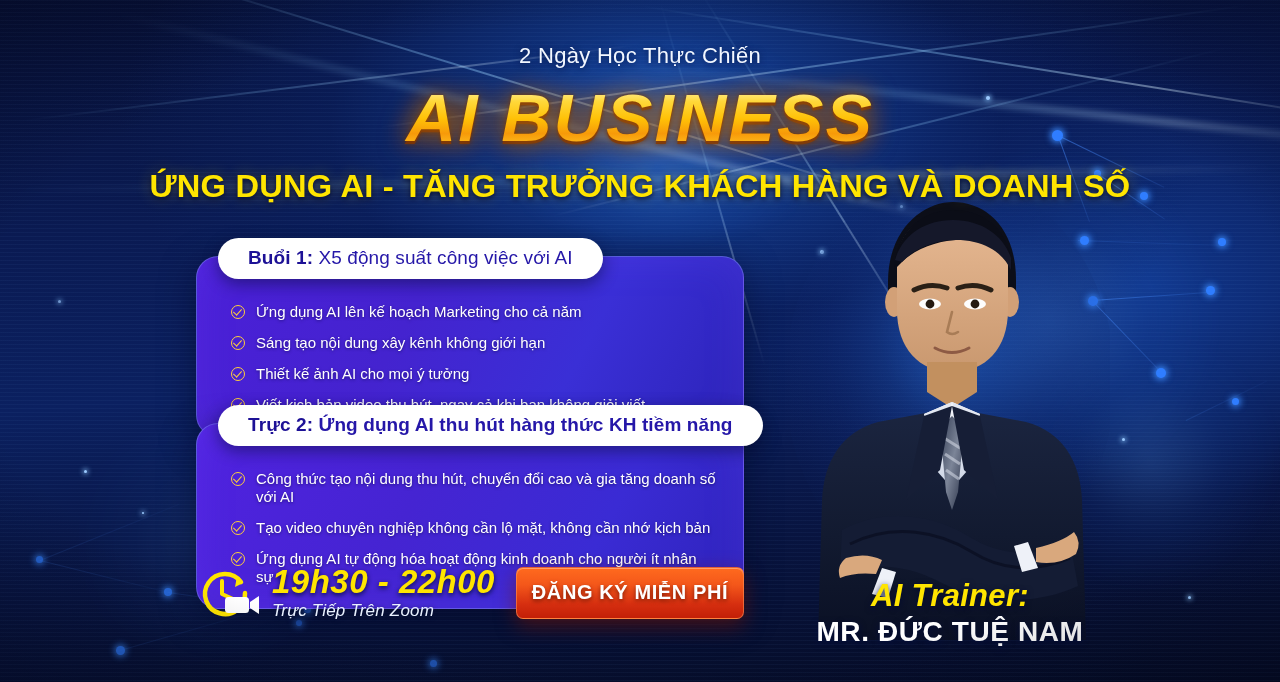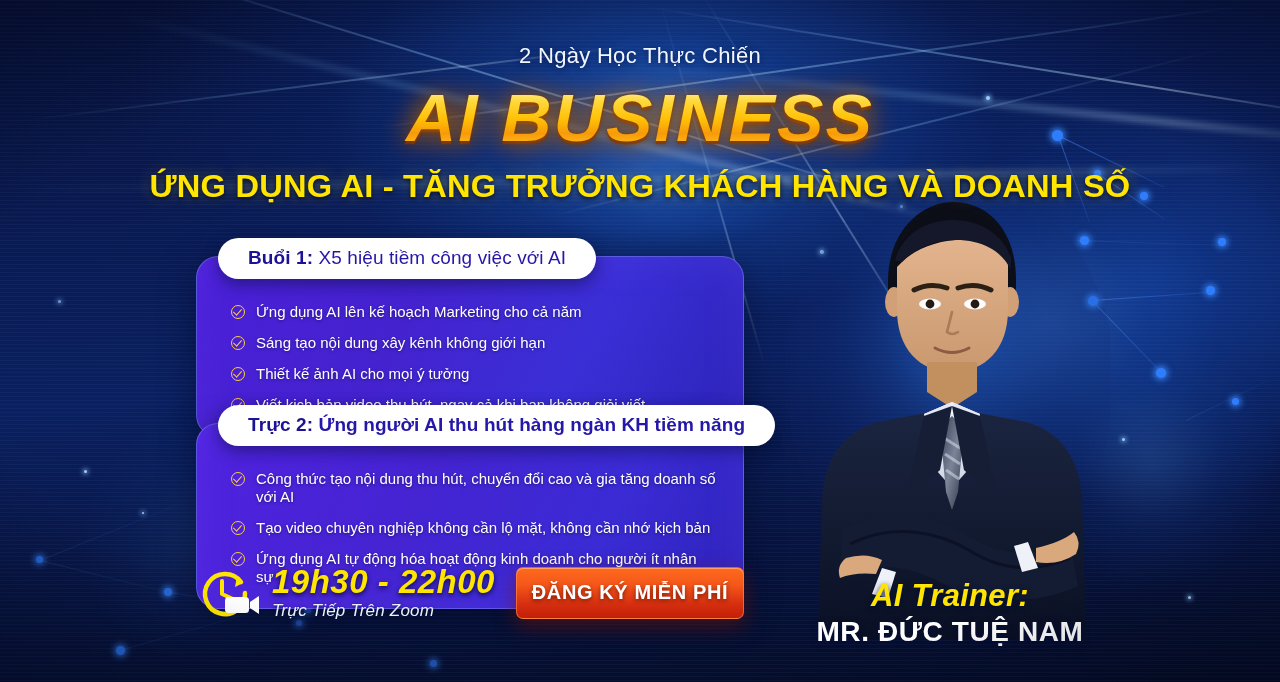--- a/index.html
+++ b/index.html
@@ -370,21 +370,21 @@
           <span class="chk"></span>
           <span>Thiết kế ảnh AI cho mọi ý tưởng</span>
         </li>
         <li>
           <span class="chk"></span>
           <span>Viết kịch bản video thu hút, ngay cả khi bạn không giỏi viết</span>
         </li>
       </ul>
     </div>
     <div class="session-pill">
-      <span class="lead">Buổi 1:</span><span> X5 hiệu tiềm công việc với AI</span>
+      <span class="lead">Buổi 1:</span><span> X5 động suất công việc với AI</span>
     </div>
   </div>
 
   <div class="session s2" style="left:196px; top:405px; width:548px;">
     <div class="session-body" style="margin-top:18px; padding:46px 26px 22px 34px; min-height:104px;">
       <ul class="bullets">
         <li>
           <span class="chk"></span>
           <span>Công thức tạo nội dung thu hút, chuyển đổi cao và gia tăng doanh số với AI</span>
         </li>
@@ -392,21 +392,21 @@
           <span class="chk"></span>
           <span>Tạo video chuyên nghiệp không cần lộ mặt, không cần nhớ kịch bản</span>
         </li>
         <li>
           <span class="chk"></span>
           <span>Ứng dụng AI tự động hóa hoạt động kinh doanh cho người ít nhân sự</span>
         </li>
       </ul>
     </div>
     <div class="session-pill">
-      <span class="lead">Trực 2:</span><span> Ứng người AI thu hút hàng ngàn KH tiềm năng</span>
+      <span class="lead">Trực 2:</span><span> Ứng dụng AI thu hút hàng thức KH tiềm năng</span>
     </div>
   </div>
 
   <div class="footer-row">
 
     <div class="clockcam">
       <svg width="66" height="54" viewBox="0 0 66 54">
         <path d="M45 16 A20 20 0 1 0 49 27" stroke="#ffe500" stroke-width="4.5" fill="none" stroke-linecap="round"></path>
         <path d="M41 10 L47 17 L39 21 Z" fill="#ffe500"></path>
         <path d="M26 15 L26 28 L37 33" stroke="#ffe500" stroke-width="4" fill="none" stroke-linecap="round" stroke-linejoin="round"></path>

